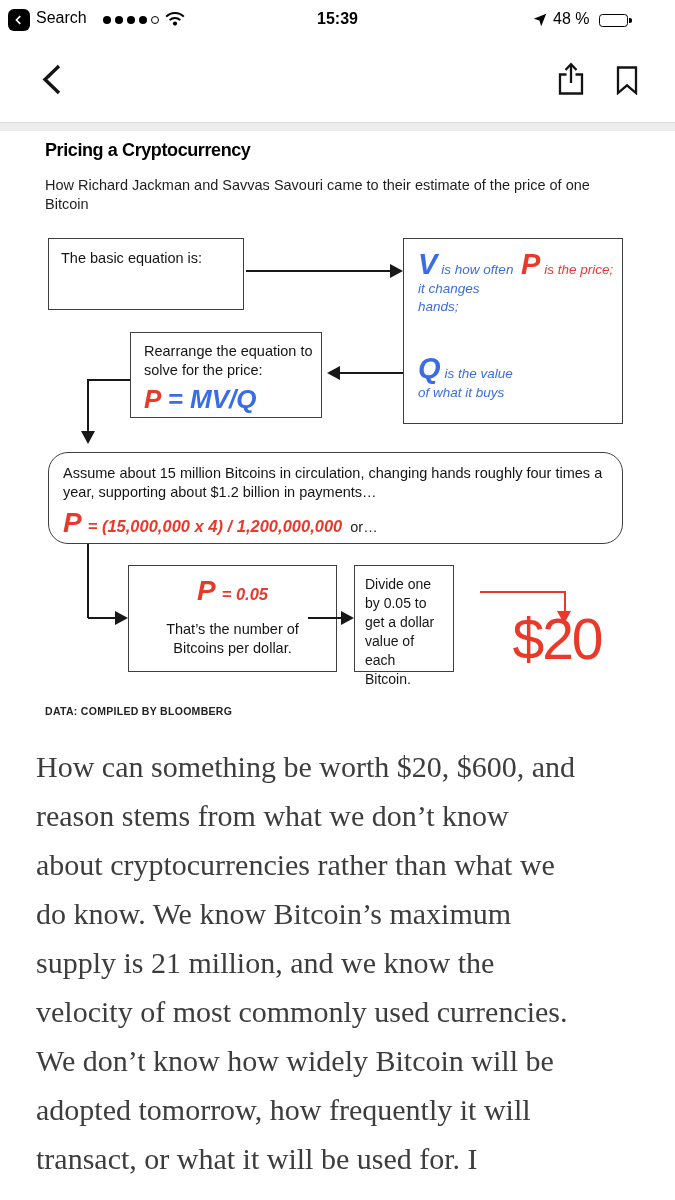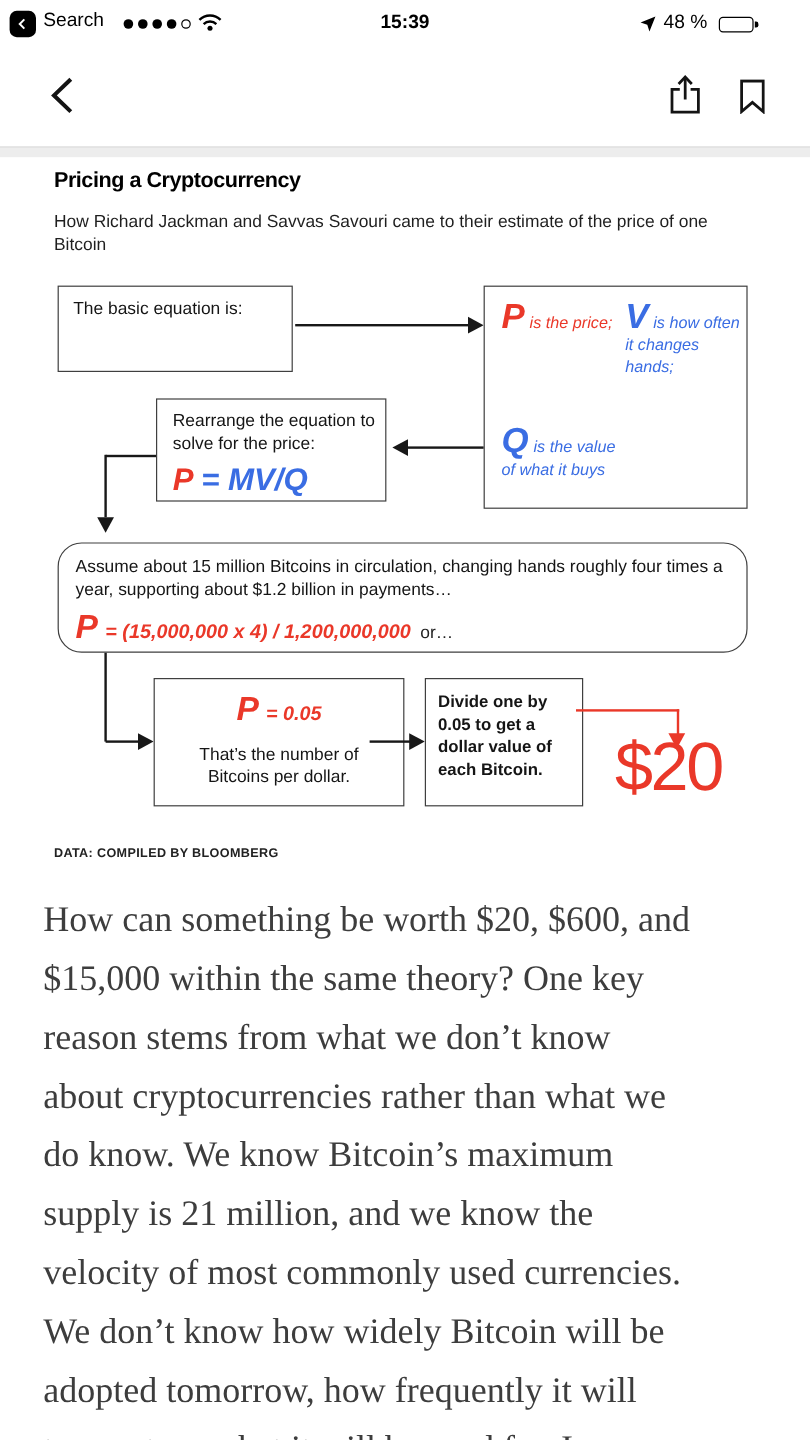--- a/index.html
+++ b/index.html
@@ -137,22 +137,22 @@
   <div class="abs g-sub">How Richard Jackman and Savvas Savouri came to their estimate of the price of one Bitcoin</div>
 
   <div class="box" style="left:48px; top:238px; width:196px; height:72px; padding:10px 12px;">
     <div class="boxlabel">The basic equation is:</div>
   </div>
 
   <div class="hline" style="left:246px; top:270px; width:145px;"></div>
   <div class="ah-r" style="left:390px; top:264px;"></div>
 
   <div class="box defgrid" style="left:403px; top:238px; width:220px; height:186px;">
+    <div class="defcell blue"><span class="bigletter">V</span><span class="deftext">is how often it changes hands;</span></div>
     <div class="defcell red-t"><span class="bigletter">P</span><span class="deftext">is the price;</span></div>
-    <div class="defcell blue"><span class="bigletter">V</span><span class="deftext">is how often it changes hands;</span></div>
     <div class="defcell blue"><span class="bigletter">Q</span><span class="deftext">is the value of what it buys</span></div>
   </div>
 
   <div class="box" style="left:130px; top:332px; width:192px; height:86px; padding:9px 0 0 13px;">
     <div class="boxlabel" style="width:172px;">Rearrange the equation to solve for the price:</div>
     <div class="eq" style="font-size:26px; margin-top:4px;"><span class="red-t">P</span> <span class="blue">= MV/Q</span></div>
   </div>
 
   <div class="hline" style="left:340px; top:372px; width:63px;"></div>
   <div class="ah-l" style="left:327px; top:366px;"></div>
@@ -171,36 +171,35 @@
   <div class="ah-r" style="left:115px; top:611px;"></div>
 
   <div class="box" style="left:128px; top:565px; width:209px; height:107px; padding:10px 14px;text-align:center;">
     <div><span class="bigP red-t">P</span><span class="smallEq red-t">= 0.05</span></div>
     <div class="boxlabel" style="margin-top:14px;">That’s the number of Bitcoins per dollar.</div>
   </div>
 
   <div class="hline" style="left:308px; top:617px; width:34px;"></div>
   <div class="ah-r" style="left:341px; top:611px;"></div>
 
-  <div class="box" style="left:354px; top:565px; width:132px; height:107px; padding:9px 10px;font-weight:bold;">
+  <div class="box" style="left:354px; top:565px; width:100px; height:107px; padding:9px 10px;">
     <div style="font-size:14px; line-height:19px; color:#151515;">Divide one by 0.05 to get a dollar value of each Bitcoin.</div>
   </div>
 
   <div class="hline red-line" style="left:480px; top:591px; width:86px;"></div>
   <div class="vline red-line" style="left:564px; top:591px; height:21px;"></div>
   <div class="ah-d red-head" style="left:557px; top:611px;"></div>
 
   <div class="abs result-20">$20</div>
 
   <div class="abs credit">DATA: COMPILED BY BLOOMBERG</div>
 </div>
 
 <div class="abs article">
   <div class="article-line">How can something be worth $20, $600, and</div>
-  <div class="article-line">$15,000 within the same theory? One key</div>
   <div class="article-line">reason stems from what we don’t know</div>
   <div class="article-line">about cryptocurrencies rather than what we</div>
   <div class="article-line">do know. We know Bitcoin’s maximum</div>
   <div class="article-line">supply is 21 million, and we know the</div>
   <div class="article-line">velocity of most commonly used currencies.</div>
   <div class="article-line">We don’t know how widely Bitcoin will be</div>
   <div class="article-line">adopted tomorrow, how frequently it will</div>
   <div class="article-line">transact, or what it will be used for. I</div>
 </div>
 

